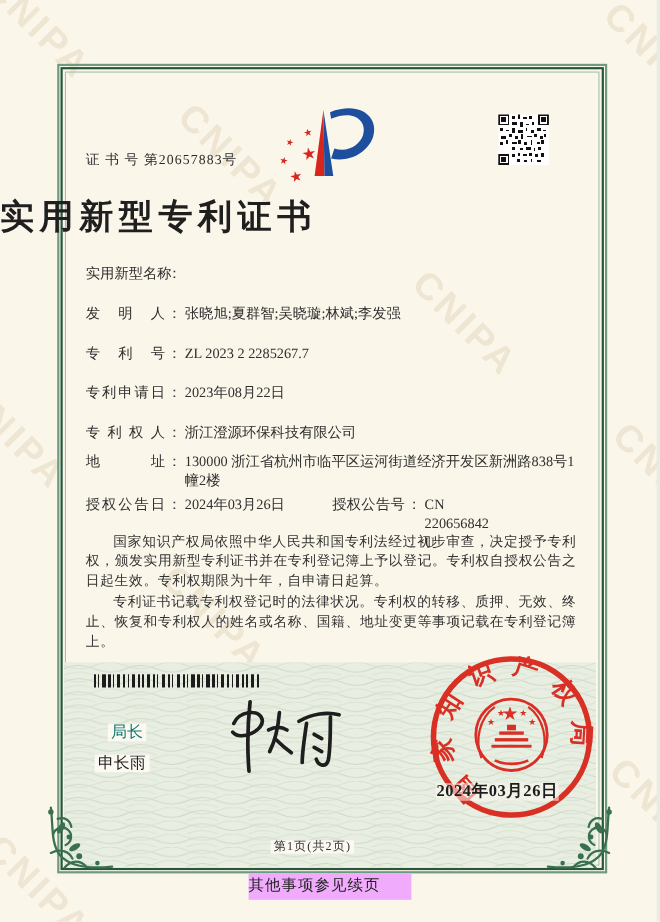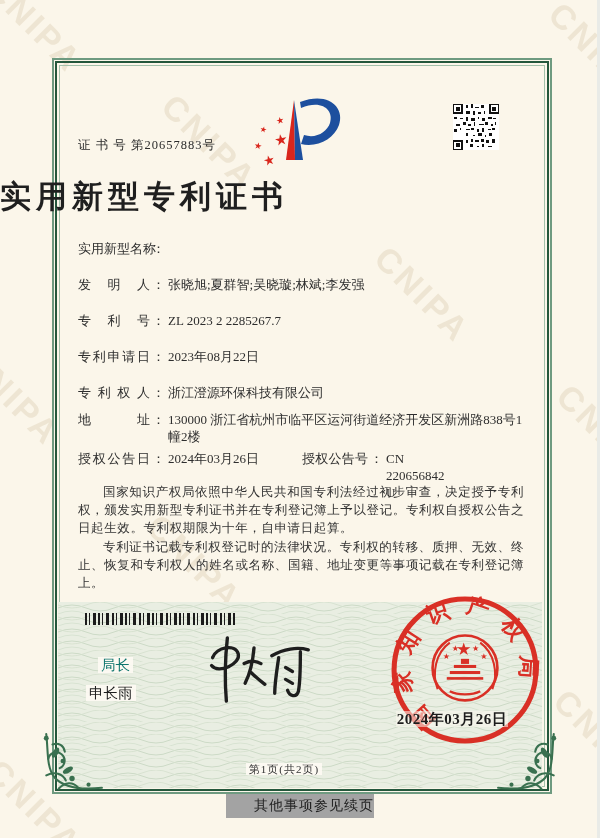--- a/index.html
+++ b/index.html
@@ -49,21 +49,21 @@
   .signer-name{position:absolute;left:86px;top:684px;font-size:14.5px;z-index:2;
       font-family:Liberation Serif, serif;color:#1d1d1d;}
   .sig{position:absolute;left:183px;top:634px;width:142px;height:74px;z-index:2;}
   .seal{position:absolute;left:389px;top:594px;width:152px;height:152px;z-index:2;opacity:.95;}
   .seal-date{position:absolute;left:381px;top:710px;width:142px;text-align:center;z-index:3;
       font-size:15px;font-weight:700;color:#1c1c1c;letter-spacing:.5px;}
   .seal-date span{background:rgba(252,248,238,.55);padding:0 1px;}
   .pageno{position:absolute;left:-16px;top:762px;width:100%;text-align:center;font-size:11px;
       z-index:2;letter-spacing:1px;color:#333;}
   .note{position:absolute;left:226px;top:794px;width:148px;height:24px;line-height:24px;
-      text-align:right;background:#a3a3a3;font-size:14px;z-index:2;color:#222;letter-spacing:1px;}
+      text-align:left;background:#f0abfc;font-size:14px;z-index:2;color:#222;letter-spacing:1px;}
 </style>
 </head>
 <body>
 
 <div class="page">
 
   <span class="wm" style="left:-25px;top:5px">CNIPA</span>
   <span class="wm" style="left:150px;top:123px">CNIPA</span>
   <span class="wm" style="left:537px;top:31px">CNIPA</span>
   <span class="wm" style="left:363px;top:275px">CNIPA</span>

